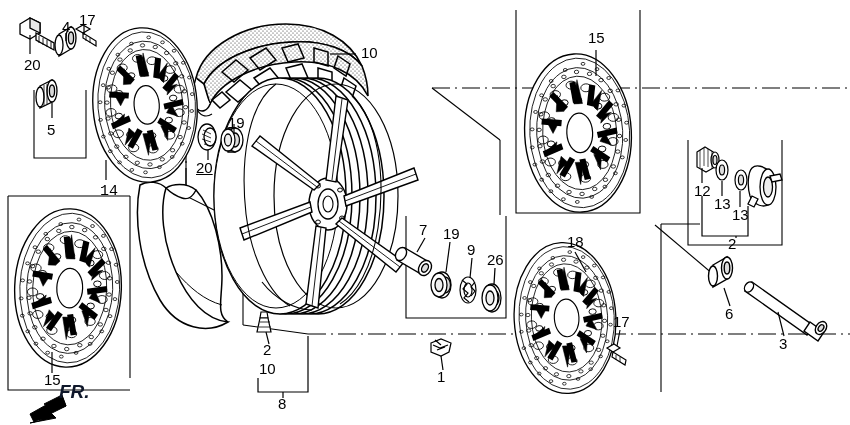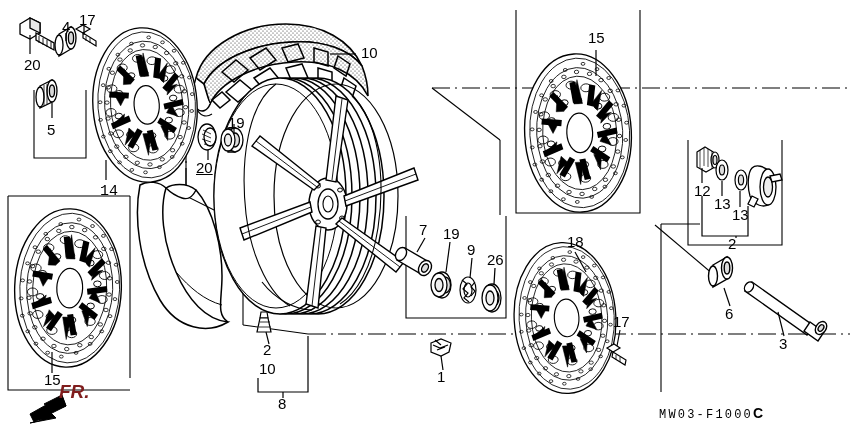--- a/index.html
+++ b/index.html
@@ -3,21 +3,21 @@
 <meta charset="utf-8">
 <title>Front Wheel Parts Diagram</title>
 <style>
   html,body{margin:0;padding:0;background:#ffffff;}
   body{font-family:"Liberation Sans",sans-serif;}
   #stage{position:relative;width:850px;height:425px;background:#fff;overflow:hidden;}
   #art{position:absolute;left:0;top:0;width:850px;height:425px;}
   .lbl{position:absolute;font-family:"Liberation Sans",sans-serif;font-size:15px;color:#000;
        font-weight:400;line-height:1;white-space:nowrap;}
   #fr-text{position:absolute;font-family:"Liberation Sans",sans-serif;font-weight:bold;
-           font-size:19px;font-style:italic;color:#7f1d1d;letter-spacing:0px;}
+           font-size:19px;font-style:italic;color:#0f172a;letter-spacing:0px;}
   #code{position:absolute;font-family:"Liberation Mono",monospace;font-size:12px;
         color:#000;letter-spacing:2.2px;white-space:nowrap;}
   #code .last{font-family:"Liberation Sans",sans-serif;font-weight:bold;font-size:14px;}
 </style>
 </head>
 <body>
 
 <div id="stage">
 
   <svg id="art" viewBox="0 0 850 425" xmlns="http://www.w3.org/2000/svg">
@@ -474,17 +474,14 @@
   <span class="lbl" style="left:725px;top:306px;">6</span>
   <span class="lbl" style="left:779px;top:336px;">3</span>
   <span class="lbl" style="left:263px;top:342px;">2</span>
   <span class="lbl" style="left:259px;top:361px;">10</span>
   <span class="lbl" style="left:278px;top:396px;">8</span>
   <span class="lbl" style="left:437px;top:369px;">1</span>
   <span class="lbl" style="left:44px;top:372px;">15</span>
 
   <span id="fr-text" style="left:59px;top:381px;">FR.</span>
 
-  <div id="code" style="left:659px;top:405px;">
-    <span>MW03-F1000</span><span class="last">C</span>
-  </div>
 
 </div>
 
 </body></html>

